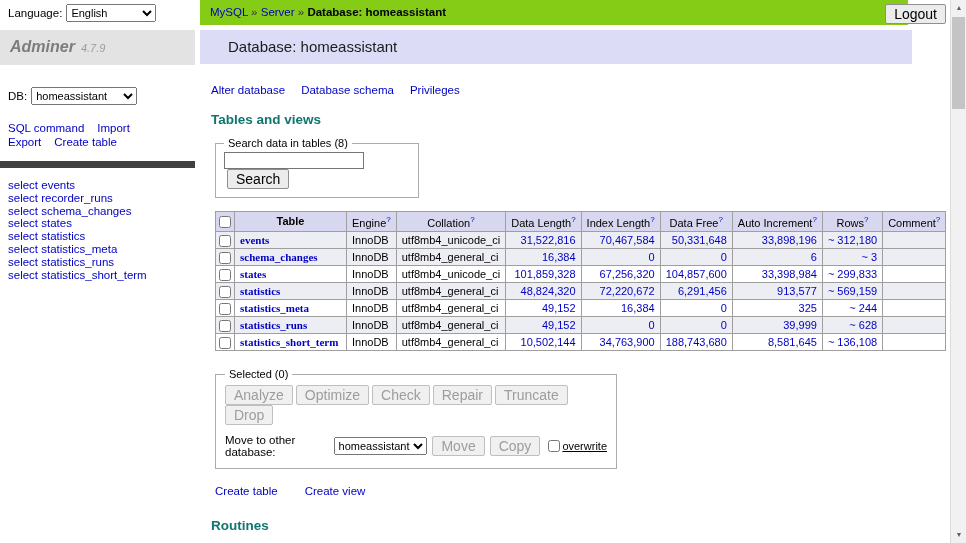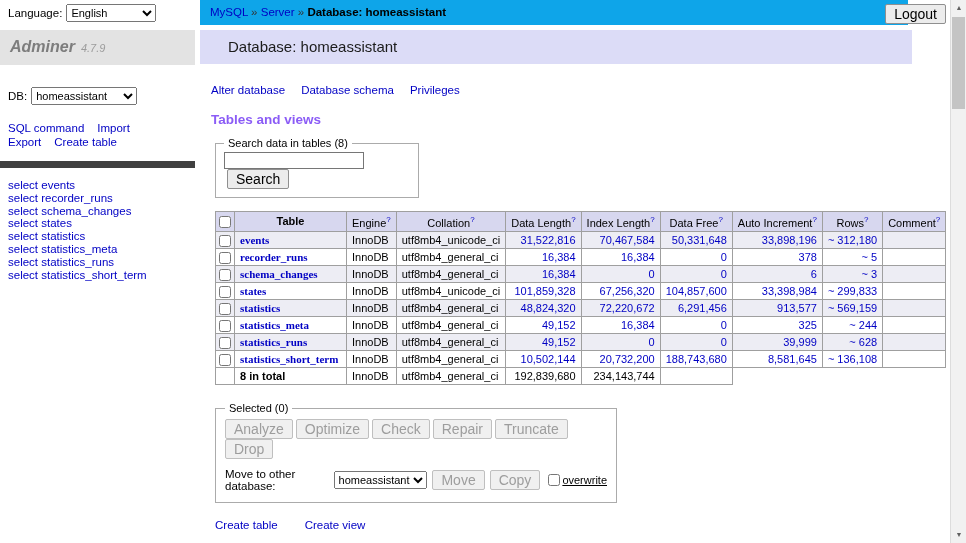--- a/index.html
+++ b/index.html
@@ -12,21 +12,21 @@
   button {
     font-family:"Liberation Sans", sans-serif; font-size:14px;
     background:#ececec; border:1px solid #8f8f8f; border-radius:2px; padding:1px 8px; color:#000;text-align:center;
   }
   button:disabled { color:#9d9d9d; border-color:#bfbfbf; background:#f0f0f0; }
   select { font-family:"Liberation Sans", sans-serif; font-size:11px; height:18px; }
 
   
   #language-area { position:absolute; left:0; top:0; width:211px; height:25px; padding:4px 0 0 8px; font-size:11.5px; }
   #language-select { width:90px; margin-left:4px; }
-  #breadcrumb { position:absolute; left:200px; top:0; width:708px; height:25px; background:#0ea5e9; font-size:11.5px; padding:6px 0 0 10px; white-space:nowrap; }
+  #breadcrumb { position:absolute; left:200px; top:0; width:708px; height:25px; background:#84cc16; font-size:11.5px; padding:6px 0 0 10px; white-space:nowrap; }
   #breadcrumb .sep { color:#333; }
   #breadcrumb .current { font-weight:bold; color:#000; }
   #logout-btn { position:absolute; top:4px; right:20px; }
 
   
   #scrollbar { position:absolute; right:0; top:0; width:16px; height:543px; background:#f1f1f1; border-left:1px solid #dcdcdc; }
   .sb-arrow { height:16px; width:16px; text-align:center; line-height:16px; font-size:7px; color:#606060; }
   .sb-arrow.down { position:absolute; bottom:0; left:0; }
   #scroll-thumb { position:absolute; top:17px; left:1px; width:13px; height:92px; background:#c4c4c4; }
 
@@ -40,21 +40,21 @@
   #sidebar-actions { padding:16px 0 12px 8px; border-bottom:7px solid #404040; font-size:11.5px; line-height:14px; }
   #sidebar-actions a { margin-right:13px; }
   #sidebar-tables { margin:11px 0 0 8px; font-size:11.5px; line-height:12.8px; }
   #sidebar-tables a { display:block; }
 
   
   #main { position:absolute; left:200px; top:30px; width:712px; }
   #page-title { margin:0; background:#dcdcf7; font-size:15px; font-weight:normal; color:#1c1c1c; padding:8px 0 9px 28px; }
   #nav-links { margin:20px 0 0 11px; font-size:11.5px; }
   #nav-links a { margin-right:16px; }
-  .h3 { font-size:13.5px; font-weight:bold; margin:16px 0 0 11px; color:#8b5cf6; }
+  .h3 { font-size:13.5px; font-weight:bold; margin:16px 0 0 11px; color:#0f766e; }
   fieldset { border:1px solid #ababab; margin:10px 0 0 15px; padding:3px 8px 8px 8px; }
   legend { font-size:11px; padding:0 4px; }
   #search-fs { width:204px; }
   #search-input { width:140px; height:17px; font-size:11px; border:1px solid #767676; padding:1px 3px; vertical-align:middle; }
   #search-btn { margin-left:3px; vertical-align:middle; }
 
   table { border-collapse:collapse; margin:13px 0 0 15px; font-size:11px; }
   th, td { border:1px solid #9f9f9f; padding:1px 5px; height:17px; white-space:nowrap; line-height:14px; }
   th { background:#d7d7ef; font-weight:normal; text-align:center; }
   th.tname-h { font-weight:bold; }
@@ -153,32 +153,20 @@
           <td class="tname"><a href="#">events</a></td>
           <td>InnoDB</td>
           <td>utf8mb4_unicode_ci</td>
           <td class="num"><a href="#">31,522,816</a></td>
           <td class="num"><a href="#">70,467,584</a></td>
           <td class="num"><a href="#">50,331,648</a></td>
           <td class="num"><a href="#">33,898,196</a></td>
           <td class="num"><a href="#">~ 312,180</a></td>
           <td></td>
         </tr>
-        <tr>
-          <td class="check"><input type="checkbox" style=""></td>
-          <td class="tname"><a href="#">recorder_runs</a></td>
-          <td>InnoDB</td>
-          <td>utf8mb4_general_ci</td>
-          <td class="num"><a href="#">16,384</a></td>
-          <td class="num"><a href="#">16,384</a></td>
-          <td class="num"><a href="#">0</a></td>
-          <td class="num"><a href="#">378</a></td>
-          <td class="num"><a href="#">~ 5</a></td>
-          <td></td>
-        </tr>
         <tr class="odd">
           <td class="check"><input type="checkbox" style=""></td>
           <td class="tname"><a href="#">schema_changes</a></td>
           <td>InnoDB</td>
           <td>utf8mb4_general_ci</td>
           <td class="num"><a href="#">16,384</a></td>
           <td class="num"><a href="#">0</a></td>
           <td class="num"><a href="#">0</a></td>
           <td class="num"><a href="#">6</a></td>
           <td class="num"><a href="#">~ 3</a></td>
@@ -231,33 +219,24 @@
           <td class="num"><a href="#">39,999</a></td>
           <td class="num"><a href="#">~ 628</a></td>
           <td></td>
         </tr>
         <tr>
           <td class="check"><input type="checkbox" style=""></td>
           <td class="tname"><a href="#">statistics_short_term</a></td>
           <td>InnoDB</td>
           <td>utf8mb4_general_ci</td>
           <td class="num"><a href="#">10,502,144</a></td>
-          <td class="num"><a href="#">20,732,200</a></td>
+          <td class="num"><a href="#">34,763,900</a></td>
           <td class="num"><a href="#">188,743,680</a></td>
           <td class="num"><a href="#">8,581,645</a></td>
           <td class="num"><a href="#">~ 136,108</a></td>
-          <td></td>
-        </tr>
-        <tr class="total">
-          <td class="check"></td>
-          <td class="total-name">8 in total</td>
-          <td>InnoDB</td>
-          <td>utf8mb4_general_ci</td>
-          <td class="num">192,839,680</td>
-          <td class="num">234,143,744</td>
           <td></td>
         </tr>
       </tbody>
   </table>
 
   <fieldset id="selected-fs">
     <legend>Selected (0)</legend>
     <div id="selected-buttons"><button disabled="">Analyze</button><button disabled="">Optimize</button><button disabled="">Check</button><button disabled="">Repair</button><button disabled="">Truncate</button><button disabled="">Drop</button></div>
     <div id="move-row">
       <span>Move to other database:</span>

